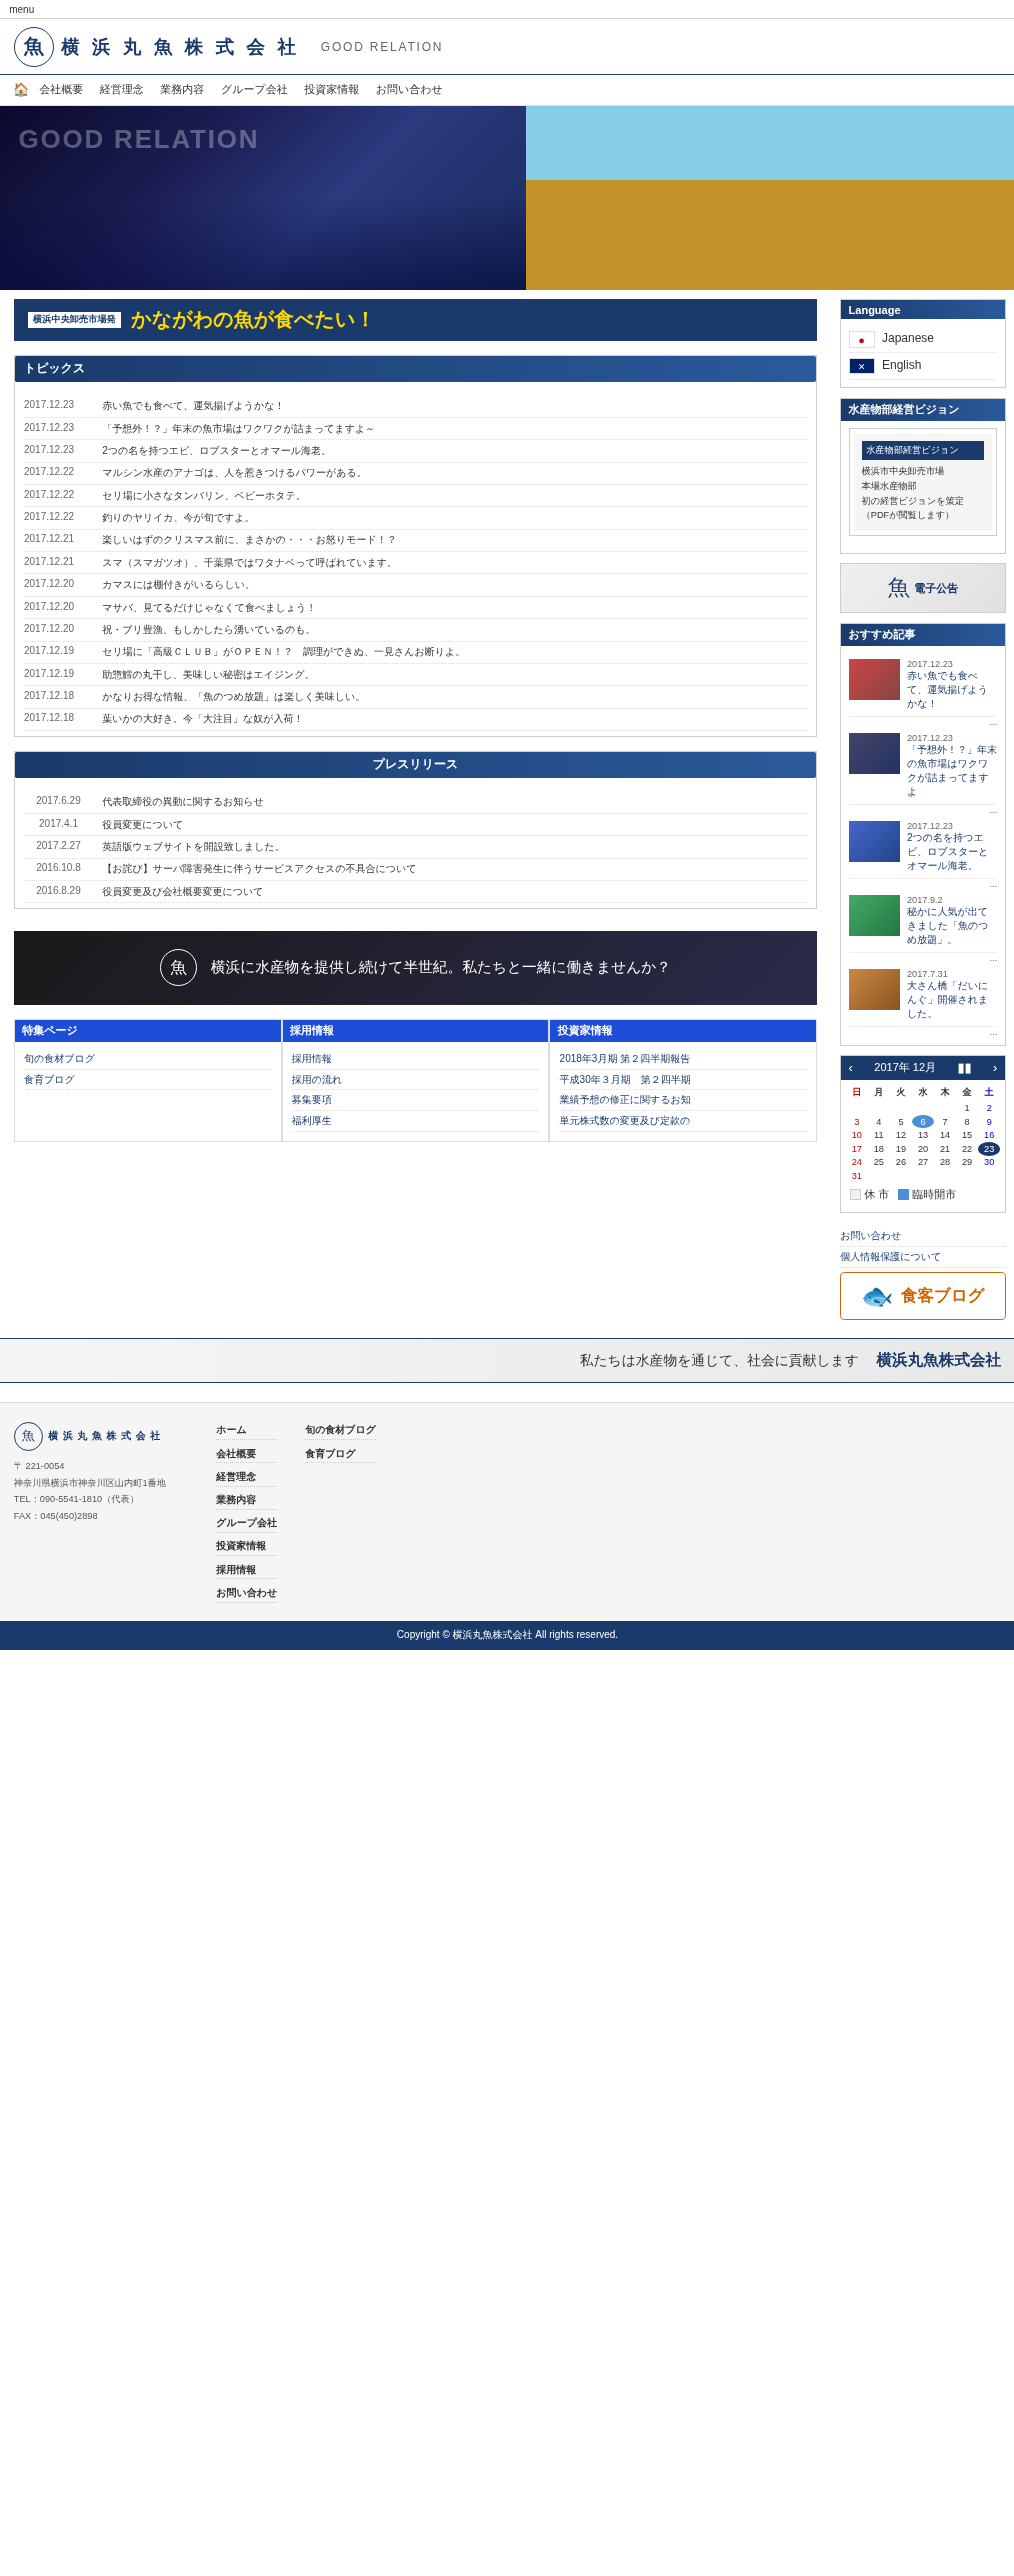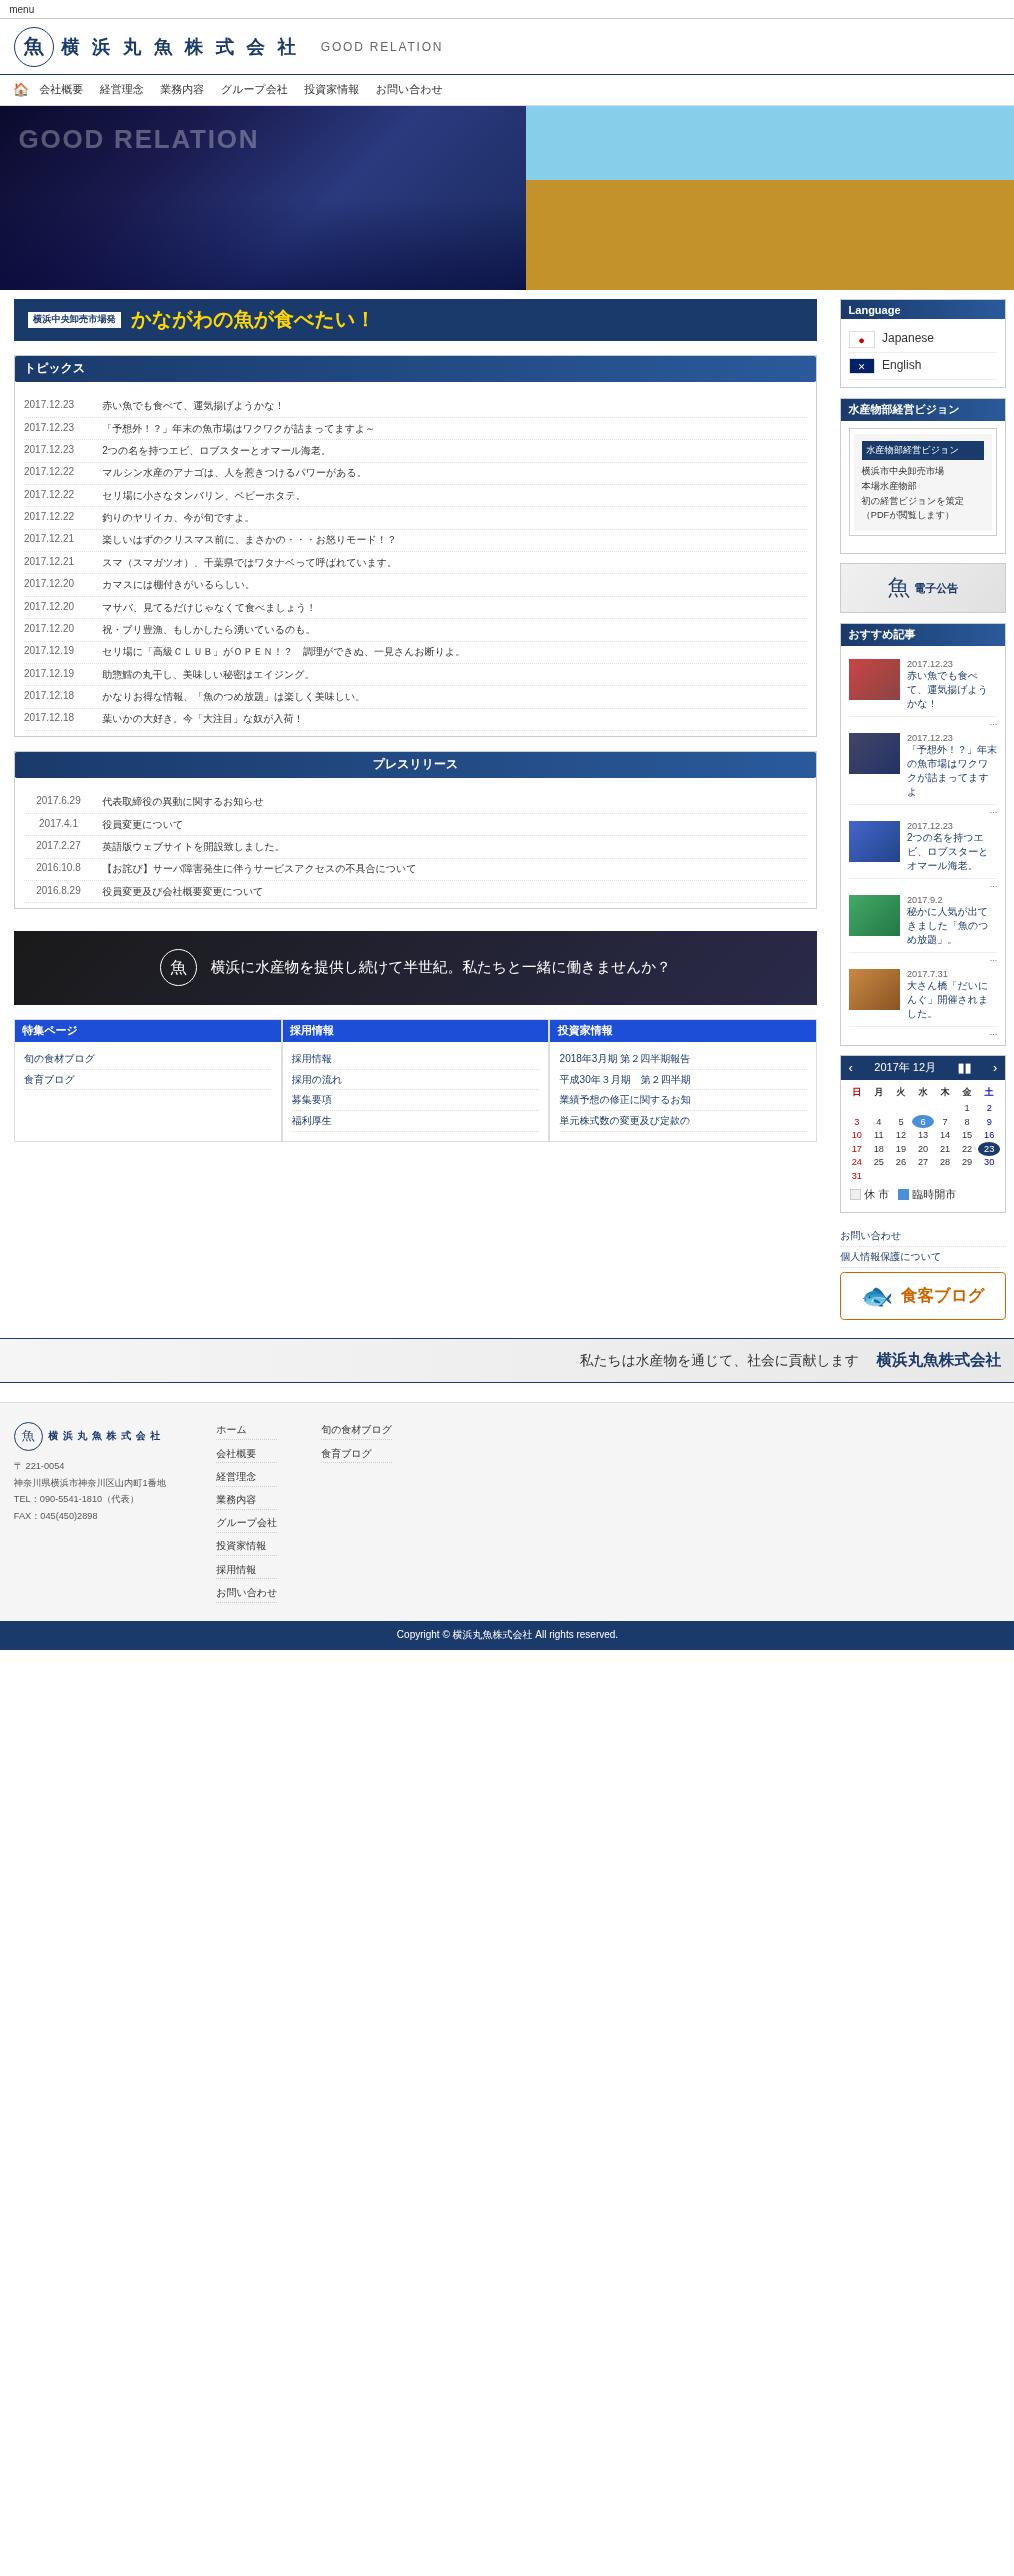--- a/index.html
+++ b/index.html
@@ -124,21 +124,21 @@
     
     .mission-bar { background: linear-gradient(90deg, #f5f5f5, #e8e8e8); padding: 11px 13.8px; border-top: 1.8px solid #1a3a6b; border-bottom: 1.8px solid #1a3a6b; text-align: right; margin-bottom: 19px; font-size: 13.8px; color: #333; }
     .mission-company { font-weight: bold; color: #1a3a6b; font-size: 15.6px; }
 
     
     .footer-main { background: #f5f5f5; padding: 18.4px 13.8px; display: flex; gap: 18.4px; border-top: 0.9px solid #ddd; }
     .footer-info { width: 184px; font-size: 9.2px; line-height: 1.8; color: #555; }
     .footer-info .footer-logo { display: flex; align-items: center; gap: 5.5px; margin-bottom: 7.4px; }
     .footer-info .footer-logo-circle { width: 29px; height: 29px; border-radius: 50%; border: 1.8px solid #1a3a6b; display: flex; align-items: center; justify-content: center; font-size: 13px; color: #1a3a6b; }
     .footer-info .footer-company { font-size: 10px; font-weight: bold; color: #1a3a6b; letter-spacing: 0.9px; }
-    .footer-nav { display: flex; gap: 44px; flex: 1; }
+    .footer-nav { display: flex; gap: 28px; flex: 1; font-weight: bold; }
     .footer-nav-col { display: flex; flex-direction: column; gap: 4.6px; }
     .footer-nav-col a { font-size: 10px; color: #333; border-bottom: 0.9px dotted #ccc; padding: 1.8px 0; }
     .footer-copy { background: #1a3a6b; color: #fff; text-align: center; padding: 7.4px; font-size: 10px; }
 
     
     .thumb-red { background: linear-gradient(135deg, #cc4444, #884444); }
     .thumb-dark { background: linear-gradient(135deg, #444466, #223366); }
     .thumb-blue { background: linear-gradient(135deg, #4466cc, #224488); }
     .thumb-green { background: linear-gradient(135deg, #44aa66, #227744); }
     .thumb-orange { background: linear-gradient(135deg, #cc8844, #885522); }

